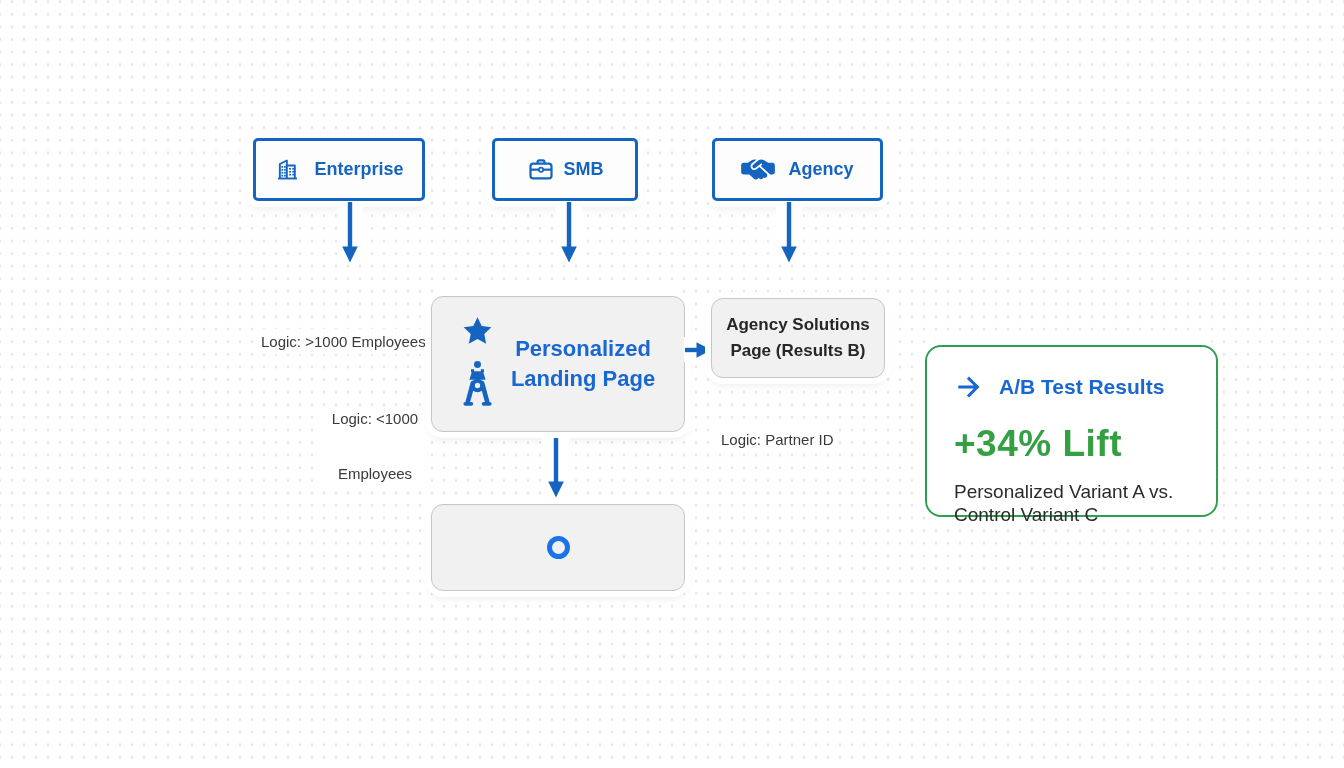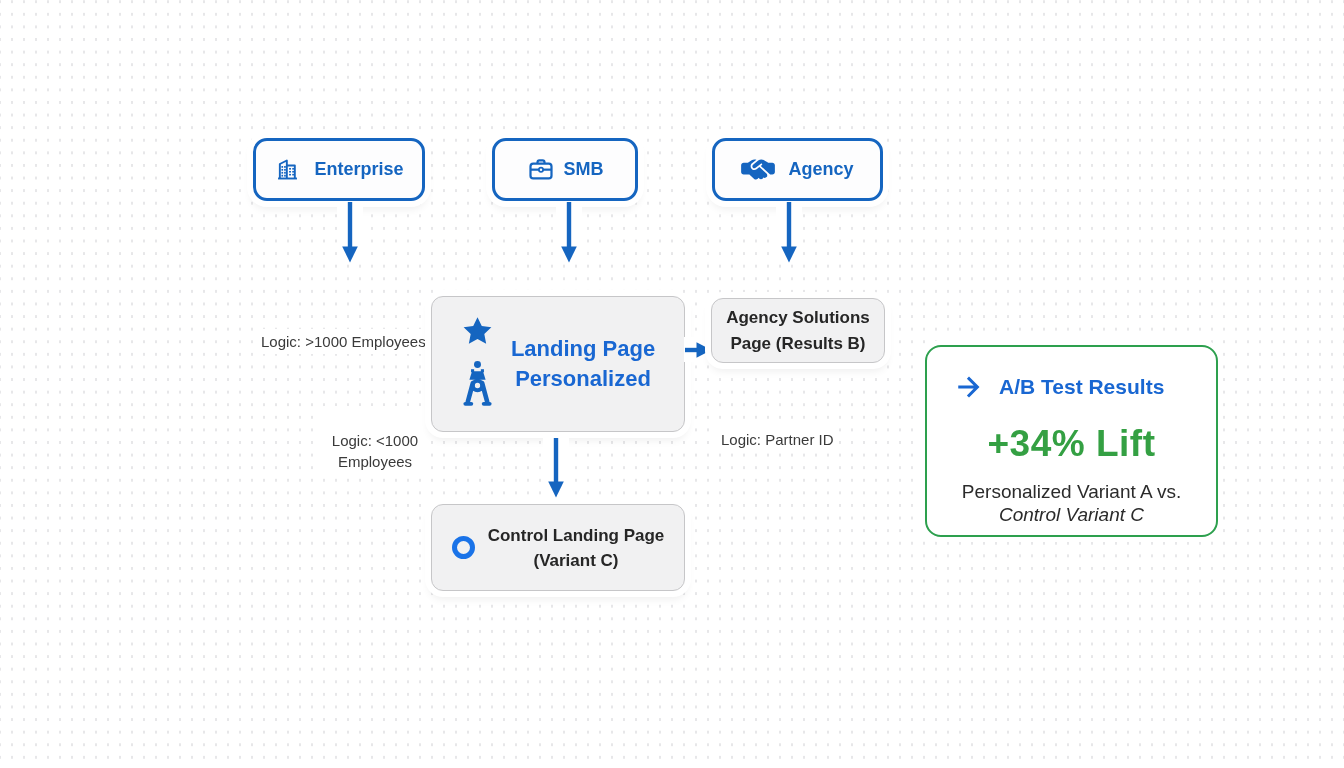--- a/index.html
+++ b/index.html
@@ -12,21 +12,21 @@
     background-size: 12px 12.6px;
     background-position: 6px 8px;
     overflow:hidden;
   }
 
   
   .seg-box {
     position:absolute; height:63px;
     background:#fdfdfe;
     border:3px solid #1565c0;
-    border-radius:14px;
+    border-radius:5px;
     display:flex; align-items:center; justify-content:center; gap:13px;
     color:#1565c0; font-weight:bold; font-size:18px;
     box-shadow: 0 0 0 6px #ffffff, 0 6px 9px 2px rgba(0,0,0,0.07);
   }
 
   
   .gray-box {
     position:absolute;
     background:#f1f1f2;
     border:1.5px solid #c6c6c8;
@@ -43,27 +43,26 @@
   .arrow-wrap { position:absolute; background:#ffffff; display:flex; align-items:center; justify-content:center; }
 
   
   .logic-label {
     position:absolute; font-size:15px; color:#3a3a3a;
     background:#ffffff; padding:2px 5px; line-height:21px; border-radius:3px;
   }
 
   
   .results {
-    position:absolute; left:925px; top:345px; width:293px; height:192px;
+    position:absolute; left:925px; top:345px; width:293px; height:172px;
     background:#ffffff;
     border:2.5px solid #2da04e;
     border-radius:16px;
     padding:25px 27px 0 27px;
     box-shadow: 0 0 0 5px #ffffff;
-    text-align: center;
   }
   .results-header { display:flex; align-items:center; gap:15px; color:#1967d2; font-weight:bold; font-size:21px; }
   .results-lift { margin-top:21px; font-size:37px; font-weight:bold; color:#34a043; letter-spacing:0.5px; }
   .results-comparison { margin-top:15px; font-size:19px; line-height:23px; color:#2b2b2b; }
 
   .ring-icon {
     display:inline-block; width:23px; height:23px; border-radius:50%;
     border:5.5px solid #1a73e8; background:#f1f1f2; flex-shrink:0;
   }
 </style>
@@ -131,22 +130,22 @@
 <div class="arrow-wrap" style="left:776px; top:202px; width:26px; height:61px;">
   <svg width="24" height="61" viewBox="0 0 24 61">
     <path d="M12 0v45" stroke="#1565c0" stroke-width="4.4" fill="none"></path>
     <path d="M12 60.5L4.2 44.5h15.6z" fill="#1565c0"></path>
   </svg>
 </div>
 
 <div class="logic-label" style="left:256px; top:329px;">Logic: &gt;1000 Employees</div>
 
 <div class="logic-label" style="left:322px; top:406px; width:106px; text-align:center;">
-  <span style="display:block;margin-top:22px;">Logic: &lt;1000</span>
-  <span style="display:block;">Employees</span>
+  <span style="display:block;">Logic: &lt;1000</span>
+  <span style="display:block;margin-top:34px;">Employees</span>
 </div>
 
 <div class="logic-label" style="left:716px; top:427px;">Logic: Partner ID</div>
 
 <div class="gray-box" style="left:431px; top:296px; width:254px; height:136px; gap:17px;">
   <div class="icon-col">
     <svg width="33" height="32" viewBox="0 0 24 24">
       <path fill="#1565c0" d="M12 1.6l3.2 6.7 7.2.9-5.3 5.1 1.4 7.2L12 18l-6.5 3.5 1.4-7.2L1.6 9.2l7.2-.9z"></path>
     </svg>
     <svg width="31" height="54" viewBox="0 0 24 40">
@@ -156,59 +155,55 @@
       <rect x="14.6" y="7" width="2.4" height="2.4" fill="#1565c0"></rect>
       <circle cx="12" cy="19.6" r="5.2" fill="#1565c0"></circle>
       <circle cx="12" cy="19.6" r="2.1" fill="#f1f1f2"></circle>
       <path d="M8.4 17.8L4.5 32.2" stroke="#1565c0" stroke-width="3.6" stroke-linecap="round" fill="none"></path>
       <path d="M15.6 17.8l3.9 14.4" stroke="#1565c0" stroke-width="3.6" stroke-linecap="round" fill="none"></path>
       <path d="M2.6 33.8h4.6" stroke="#1565c0" stroke-width="3" stroke-linecap="round" fill="none"></path>
       <path d="M16.8 33.8h4.6" stroke="#1565c0" stroke-width="3" stroke-linecap="round" fill="none"></path>
     </svg>
   </div>
   <div class="variant-a-title">
+    <span style="display:block;">Personalized</span>
     <span style="display:block;">Landing Page</span>
-    <span style="display:block;">Personalized</span>
   </div>
 </div>
 
 <div class="arrow-wrap" style="left:684px; top:337px; width:28px; height:25px;">
   <svg width="27" height="24" viewBox="0 0 27 24">
     <path d="M0 12h14" stroke="#1565c0" stroke-width="4.4" fill="none"></path>
     <path d="M26.5 12L11.5 4.3v15.4z" fill="#1565c0"></path>
   </svg>
 </div>
 
-<div class="gray-box" style="left:711px; top:298px; width:174px; height:65px;">
+<div class="gray-box" style="left:711px; top:298px; width:174px; height:80px;">
   <div class="dark-title">
     <span style="display:block;">Agency Solutions</span>
     <span style="display:block;">Page (Results B)</span>
   </div>
 </div>
 
 <div class="arrow-wrap" style="left:543px; top:438px; width:26px; height:60px;">
   <svg width="24" height="60" viewBox="0 0 24 60">
     <path d="M12 0v44" stroke="#1565c0" stroke-width="4.4" fill="none"></path>
     <path d="M12 59.5L4.2 43.5h15.6z" fill="#1565c0"></path>
   </svg>
 </div>
 
 <div class="gray-box" style="left:431px; top:504px; width:254px; height:87px; gap:13px;">
   <span class="ring-icon"></span>
-  <div class="dark-title" style="line-height:25px;">
-    <span style="display:block;">Control Landing Page</span>
-    <span style="display:block;">(Variant C)</span>
-  </div>
 </div>
 
 <div class="results">
   <div class="results-header">
     <svg width="30" height="30" viewBox="0 0 24 24">
       <path fill="#1967d2" d="M12 3.6l-1.7 1.7 5.5 5.5H3.4v2.4h12.4l-5.5 5.5 1.7 1.7 8.4-8.4z"></path>
     </svg>
     <span>A/B Test Results</span>
   </div>
   <div class="results-lift">+34% Lift</div>
   <div class="results-comparison">
     <span style="display:block;">Personalized Variant A vs.</span>
-    <span style="display:block;font-style:italic;">Control Variant C</span>
+    <span style="display:block;">Control Variant C</span>
   </div>
 </div>
 
 </body></html>

